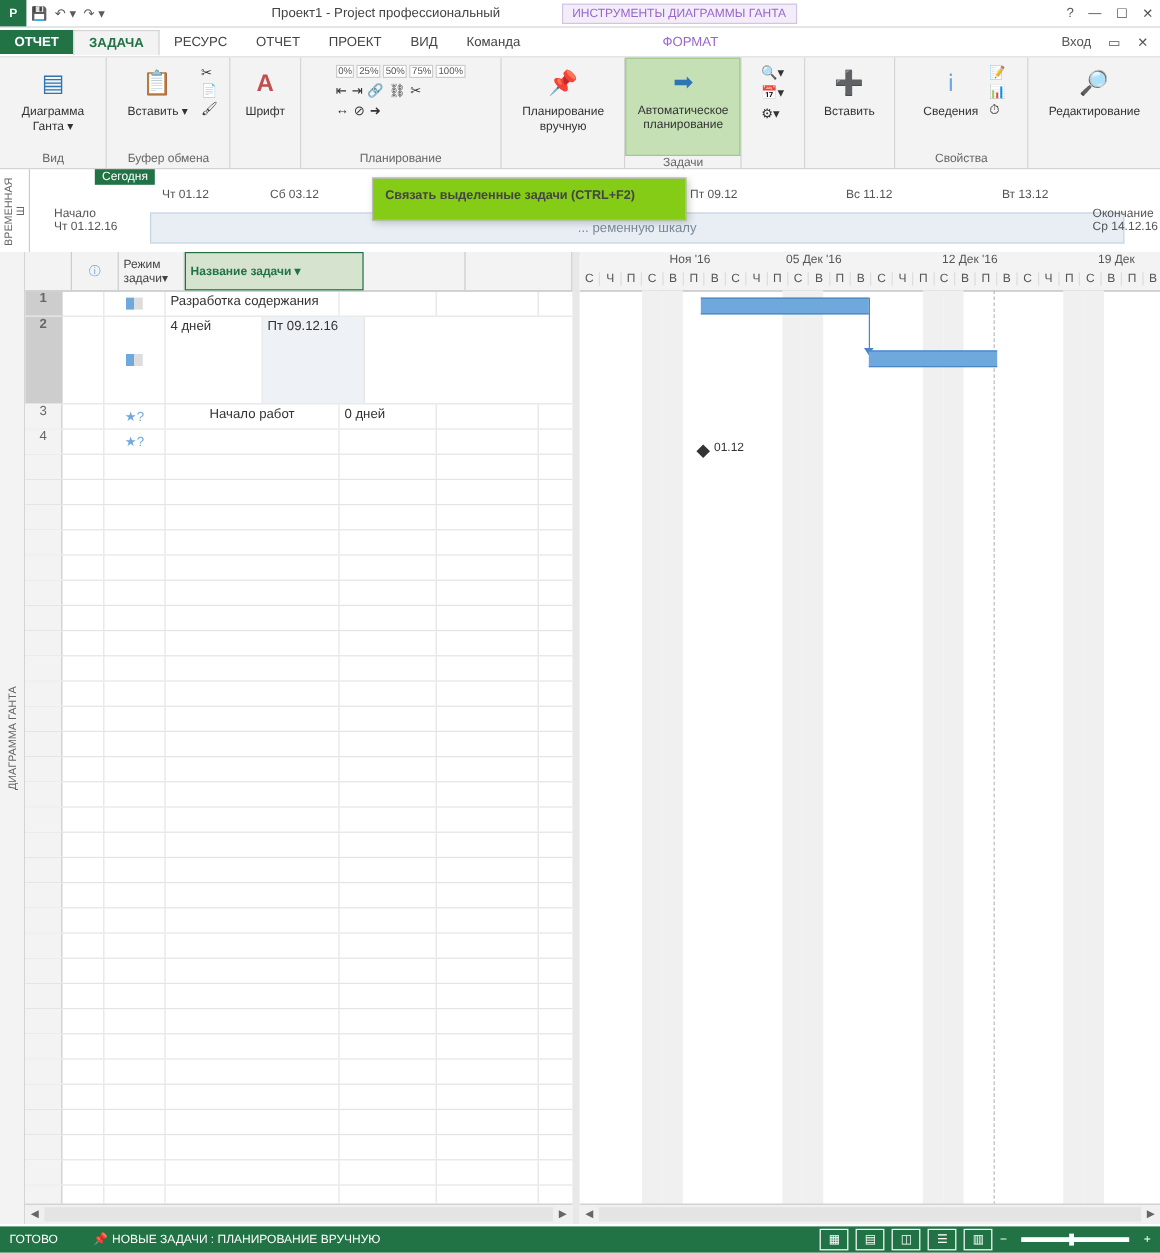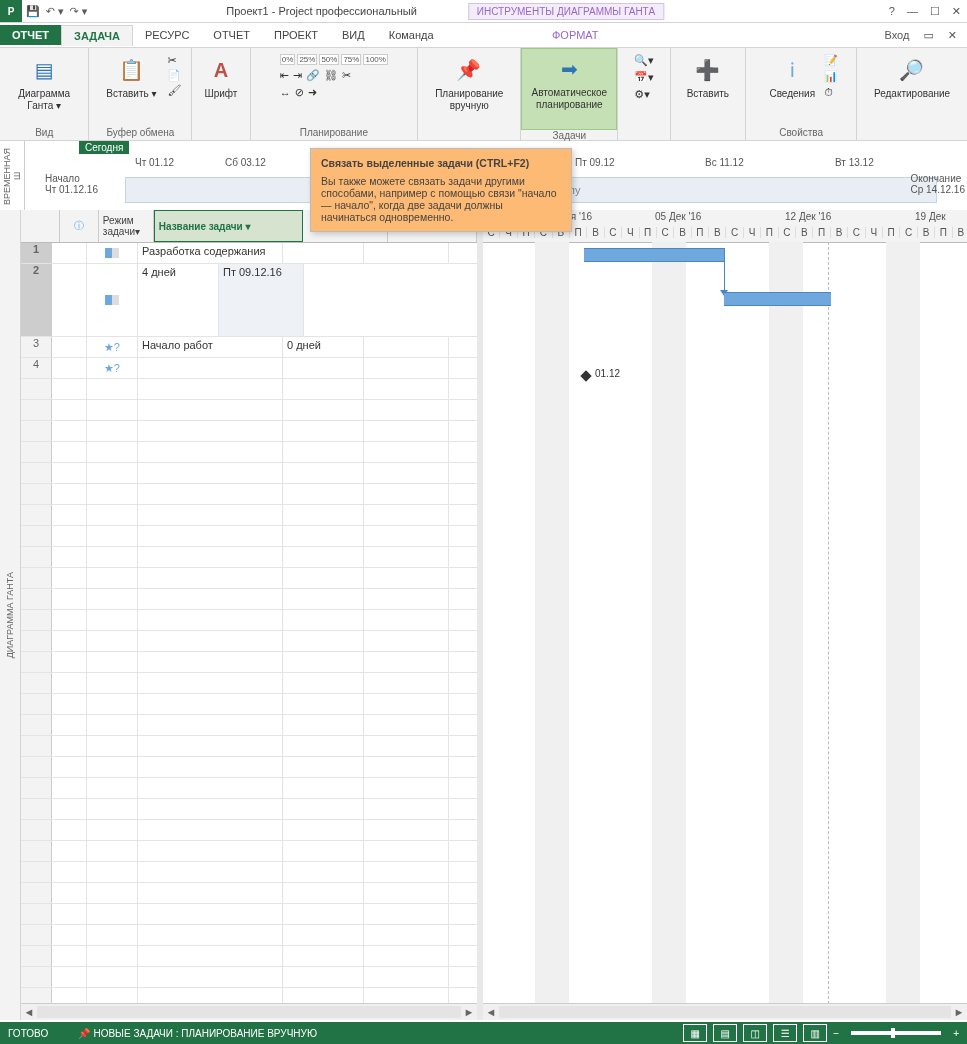--- a/index.html
+++ b/index.html
@@ -50,21 +50,21 @@
   .gantt-pane { flex:1; position:relative; overflow:hidden;}
   .ghead { height:32px; background:#f3f3f3; border-bottom:1px solid #bbb; position:relative; font-size:10px; color:#555;}
   .ghead .top { position:absolute; top:1px;}
   .ghead .bot { position:absolute; top:17px; display:flex;}
   .ghead .bot span { width:16.4px; text-align:center; border-right:1px solid #ddd;}
   .gbody { position:absolute; top:32px; bottom:16px; left:0; right:0;}
   .gbody .weekend { position:absolute; top:0; bottom:0; width:17px; background:#f0f0f0;}
   .bar { position:absolute; height:12px; background:#6fa8dc; border-top:1px solid #4a86c5; border-bottom:1px solid #4a86c5;}
   .milestone { position:absolute; width:8px; height:8px; background:#333; transform:rotate(45deg);}
   .glabel { position:absolute; font-size:10px; font-weight:normal; color:#333;}
-  .tooltip { position:absolute; left:310px; top:148px; width:240px; background:#fdba74; border:1px solid #bbb; padding:8px 10px; font-size:10.5px; color:#444; box-shadow:2px 2px 6px rgba(0,0,0,0.2); z-index:50;}
+  .tooltip { position:absolute; left:310px; top:148px; width:240px; background:#84cc16; border:1px solid #bbb; padding:8px 10px; font-size:10.5px; color:#444; box-shadow:2px 2px 6px rgba(0,0,0,0.2); z-index:50;}
   .tooltip .tt-title { font-weight:bold; margin-bottom:6px;}
   .statusbar { position:absolute; bottom:0; left:0; right:0; height:22px; background:#217346; color:#fff; display:flex; align-items:center; font-size:10px; padding:0 8px;}
   .statusbar .sb-right { position:absolute; right:8px; display:flex; gap:6px; align-items:center;}
   .statusbar .vbtn { width:22px; height:16px; border:1px solid #fff; display:flex; align-items:center; justify-content:center; font-size:10px;}
   .slider { width:90px; height:4px; background:#fff; position:relative; margin:0 6px;}
   .slider .thumb { position:absolute; left:40px; top:-3px; width:4px; height:10px; background:#fff;}
   .hscroll { height:16px; background:#f0f0f0; border-top:1px solid #ccc; display:flex; align-items:center;}
   .hscroll .arrow { width:16px; text-align:center; color:#666;}
   .hscroll .track { flex:1; height:12px; background:#e4e4e4; position:relative;}
   .conn-arrow { position:absolute; width:0; height:0; border-left:4px solid transparent; border-right:4px solid transparent; border-top:6px solid #4a86c5;}
@@ -238,21 +238,20 @@
     <div class="tl-tick" style="left:810px;">Вт 13.12</div>
     <div class="tl-bar">... ременную шкалу</div>
     <div class="tl-end" style="right:2px;">
       <span>Окончание</span><br><span>Ср 14.12.16</span>
     </div>
   </div>
 </div>
 
 <div class="tooltip">
   <div class="tt-title">Связать выделенные задачи (CTRL+F2)</div>
-  <div>Вы также можете связать задачи другими способами, например с помощью связи "начало — начало", когда две задачи должны начинаться одновременно.</div>
 </div>
 
 <div class="main">
   <div class="side-label">
     <div class="vlabel">ДИАГРАММА ГАНТА</div>
   </div>
 
   <div class="table-pane">
     <div class="thead">
       <div class="th" style="width:30px;"></div>
@@ -281,21 +280,21 @@
           </div>
         <div class="td" style="width:72px;">4 дней</div>
         <div class="td" style="width:76px;background:#eef2f6;">Пт 09.12.16</div>
       </div>
       <div class="tr">
         <div class="rn">3</div>
         <div class="td" style="width:26px;"></div>
         <div class="td mode" style="width:42px;">
             <span class="mode-star">★?</span>
           </div>
-        <div class="td" style="width:136px;">Начало работ</div>
+        <div class="td" style="width:136px;text-align:center;">Начало работ</div>
         <div class="td" style="width:72px;">0 дней</div>
         <div class="td" style="width:76px;"></div>
       </div>
       <div class="tr">
         <div class="rn">4</div>
         <div class="td" style="width:26px;"></div>
         <div class="td mode" style="width:42px;">
             <span class="mode-star">★?</span>
           </div>
         <div class="td" style="width:136px;"></div>

